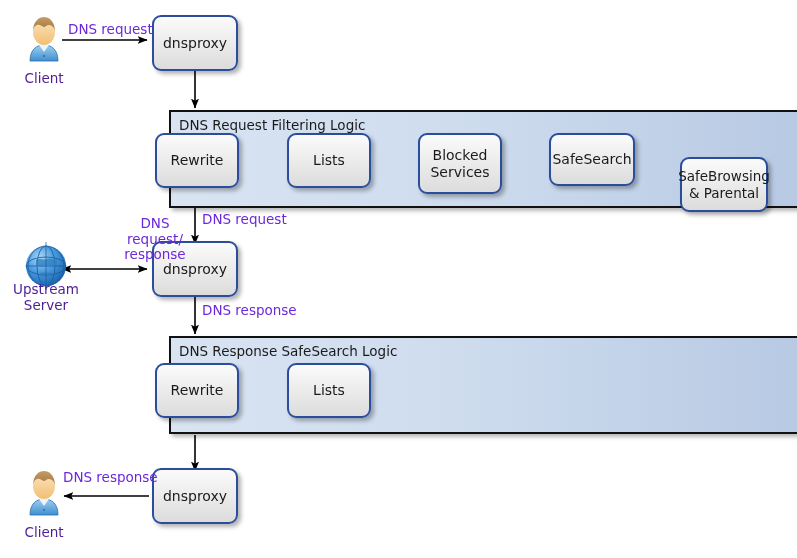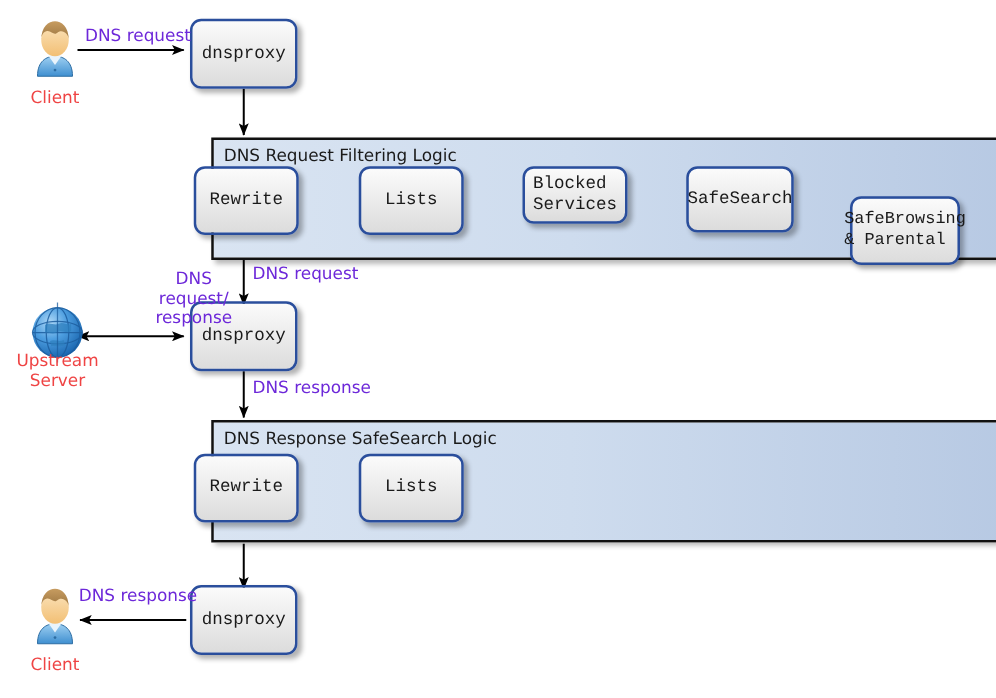--- a/index.html
+++ b/index.html
@@ -26,25 +26,25 @@
   .node {
     position: absolute;
     box-sizing: border-box;
     border: 2px solid #2a4e9c;
     border-radius: 9px;
     background: linear-gradient(to bottom, #fbfbfb 0%, #f0f0f0 35%, #dcdcdc 100%);
     box-shadow: 3px 3px 4px rgba(0,0,0,0.30);
     display: flex;
     align-items: center;
     justify-content: center;
+    text-align: center;
     font-size: 14px;
     line-height: 1.2;
     color: #1a1a1a;
     z-index: 5;
-    font-family: Liberation Mono, monospace;
   }
   .node span { display: block; white-space: pre-line; }
 
   
   .group {
     position: absolute;
     box-sizing: border-box;
     border: 2px solid #111111;
     background: linear-gradient(to right, #d9e4f2 0%, #cedcee 45%, #b7c9e3 100%);
     box-shadow: 3px 3px 4px rgba(0,0,0,0.28);
@@ -68,21 +68,21 @@
     white-space: pre-line;
     line-height: 1.15;
     z-index: 6;
   }
   .edge-label.center { text-align: center; margin-left: 44px; }
 
   
   .actor-caption {
     position: absolute;
     font-size: 13.5px;
-    color: #ef4444;
+    color: #4c1d95;
     text-align: center;
     line-height: 1.15;
     white-space: pre-line;
     z-index: 6;
   }
 
   
   .icon-wrap { position: absolute; z-index: 6; }
 </style>
 </head>
@@ -204,21 +204,21 @@
 <div class="group" style="left:141px; top:110px; width:639px; height:98px;">
   <div class="group-title">DNS Request Filtering Logic</div>
 </div>
 
 <div class="node" style="left:155px; top:133px; width:84px; height:55px;">
   <span>Rewrite</span>
 </div>
 <div class="node" style="left:287px; top:133px; width:84px; height:55px;">
   <span>Lists</span>
 </div>
-<div class="node" style="left:418px; top:133px; width:84px; height:46px;">
+<div class="node" style="left:418px; top:133px; width:84px; height:61px;">
   <span>Blocked
 Services</span>
 </div>
 <div class="node" style="left:549px; top:133px; width:86px; height:53px;">
   <span>SafeSearch</span>
 </div>
 <div class="node" style="left:680px; top:133px; width:88px; height:55px; font-size:13.5px;margin-top:24px;">
   <span>SafeBrowsing
 &amp; Parental</span>
 </div>

